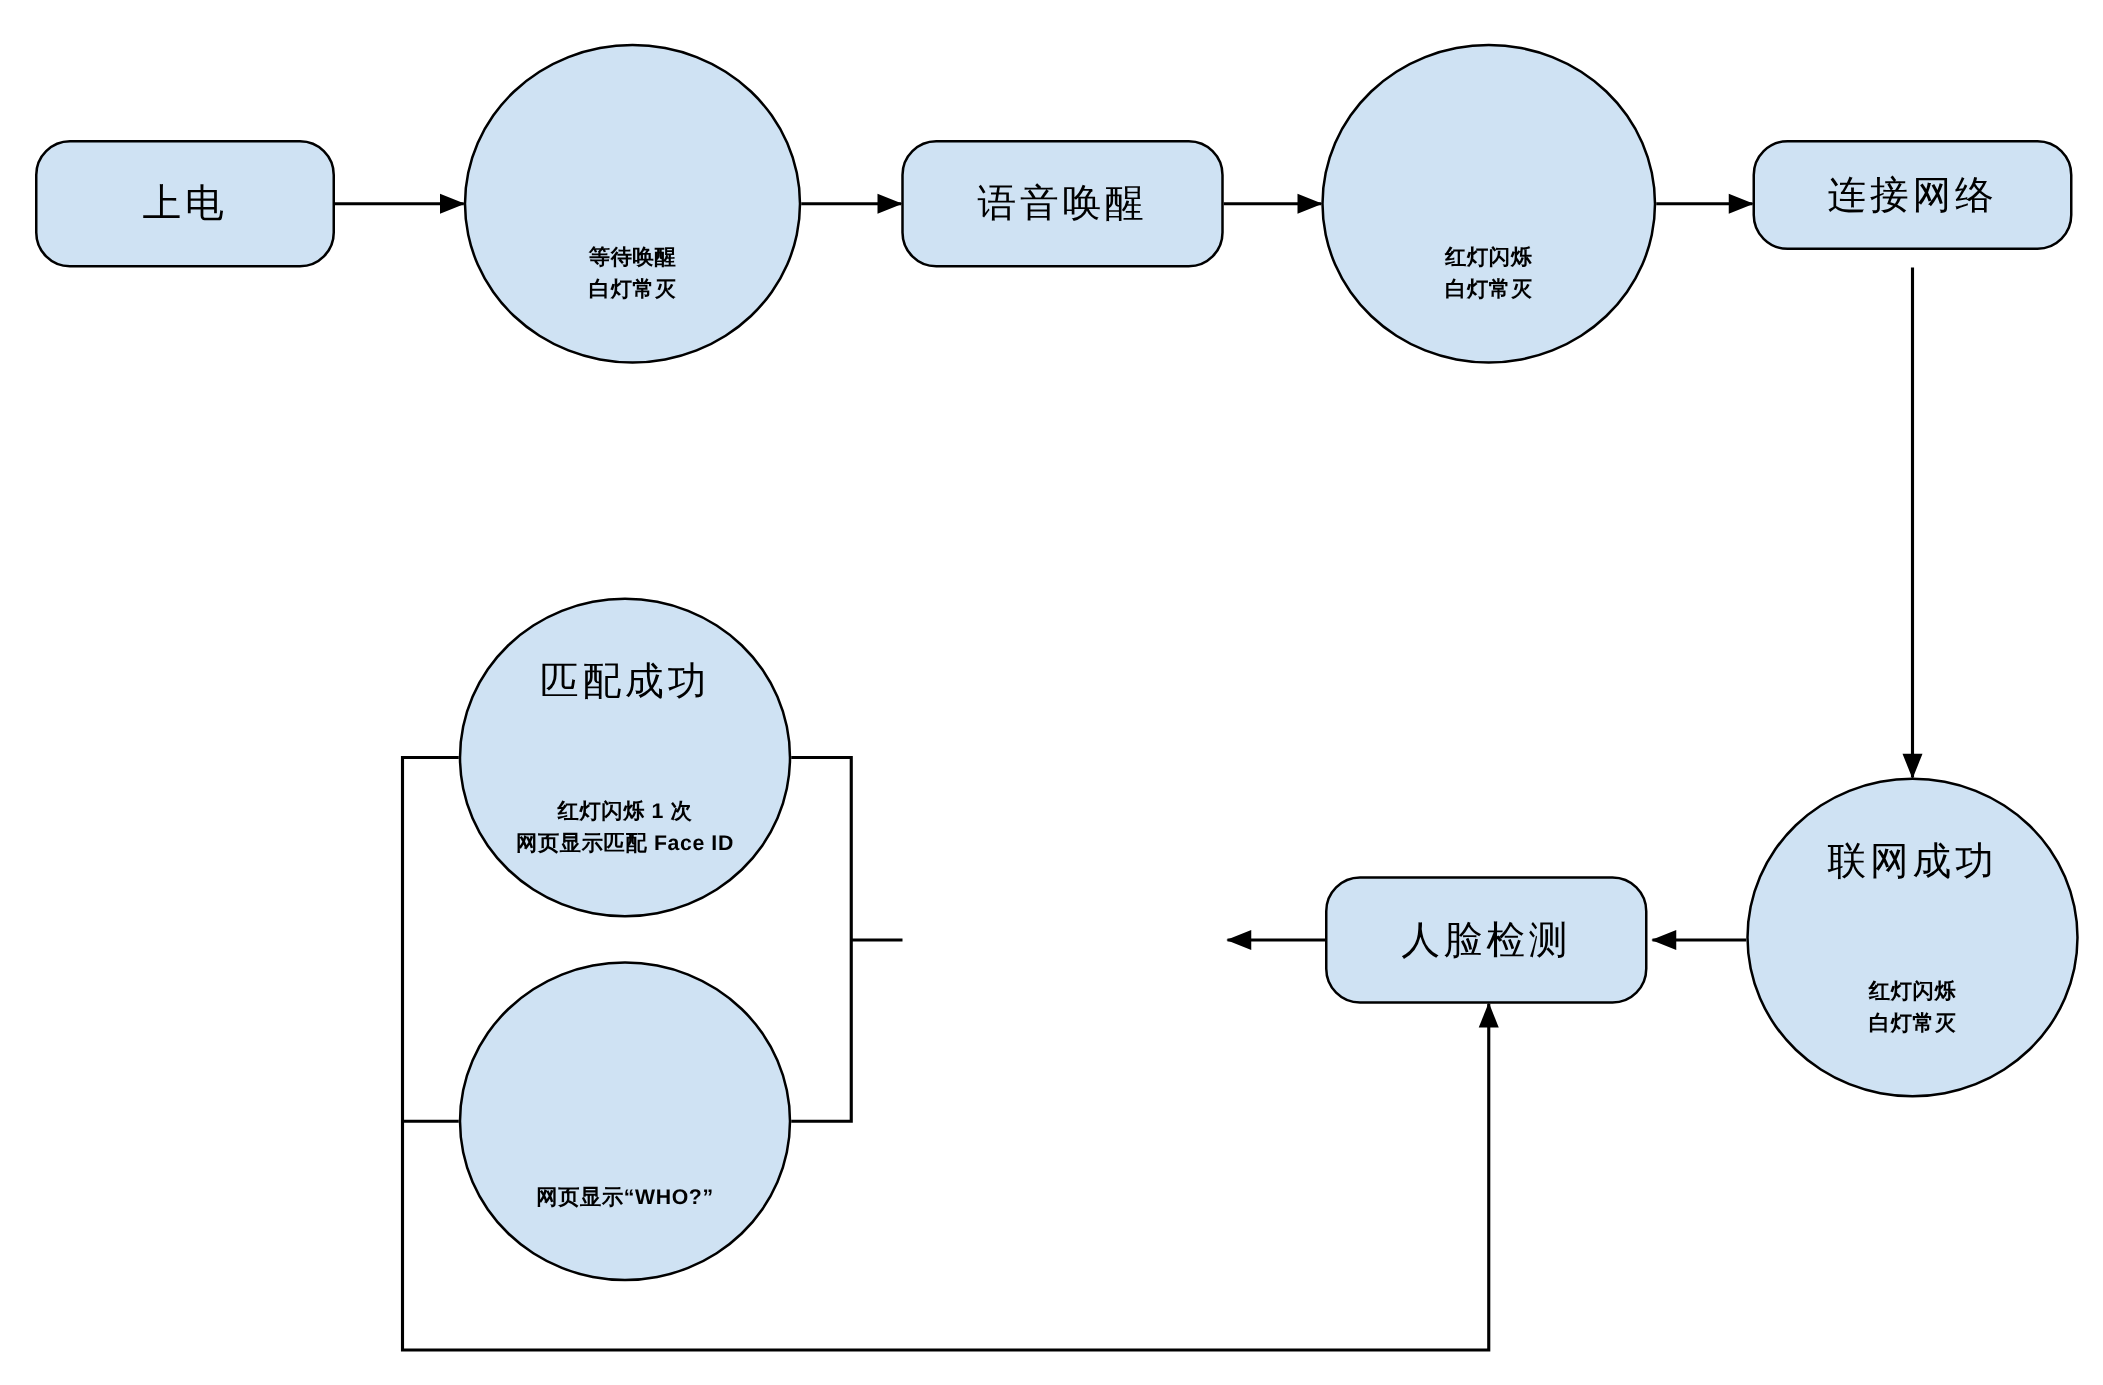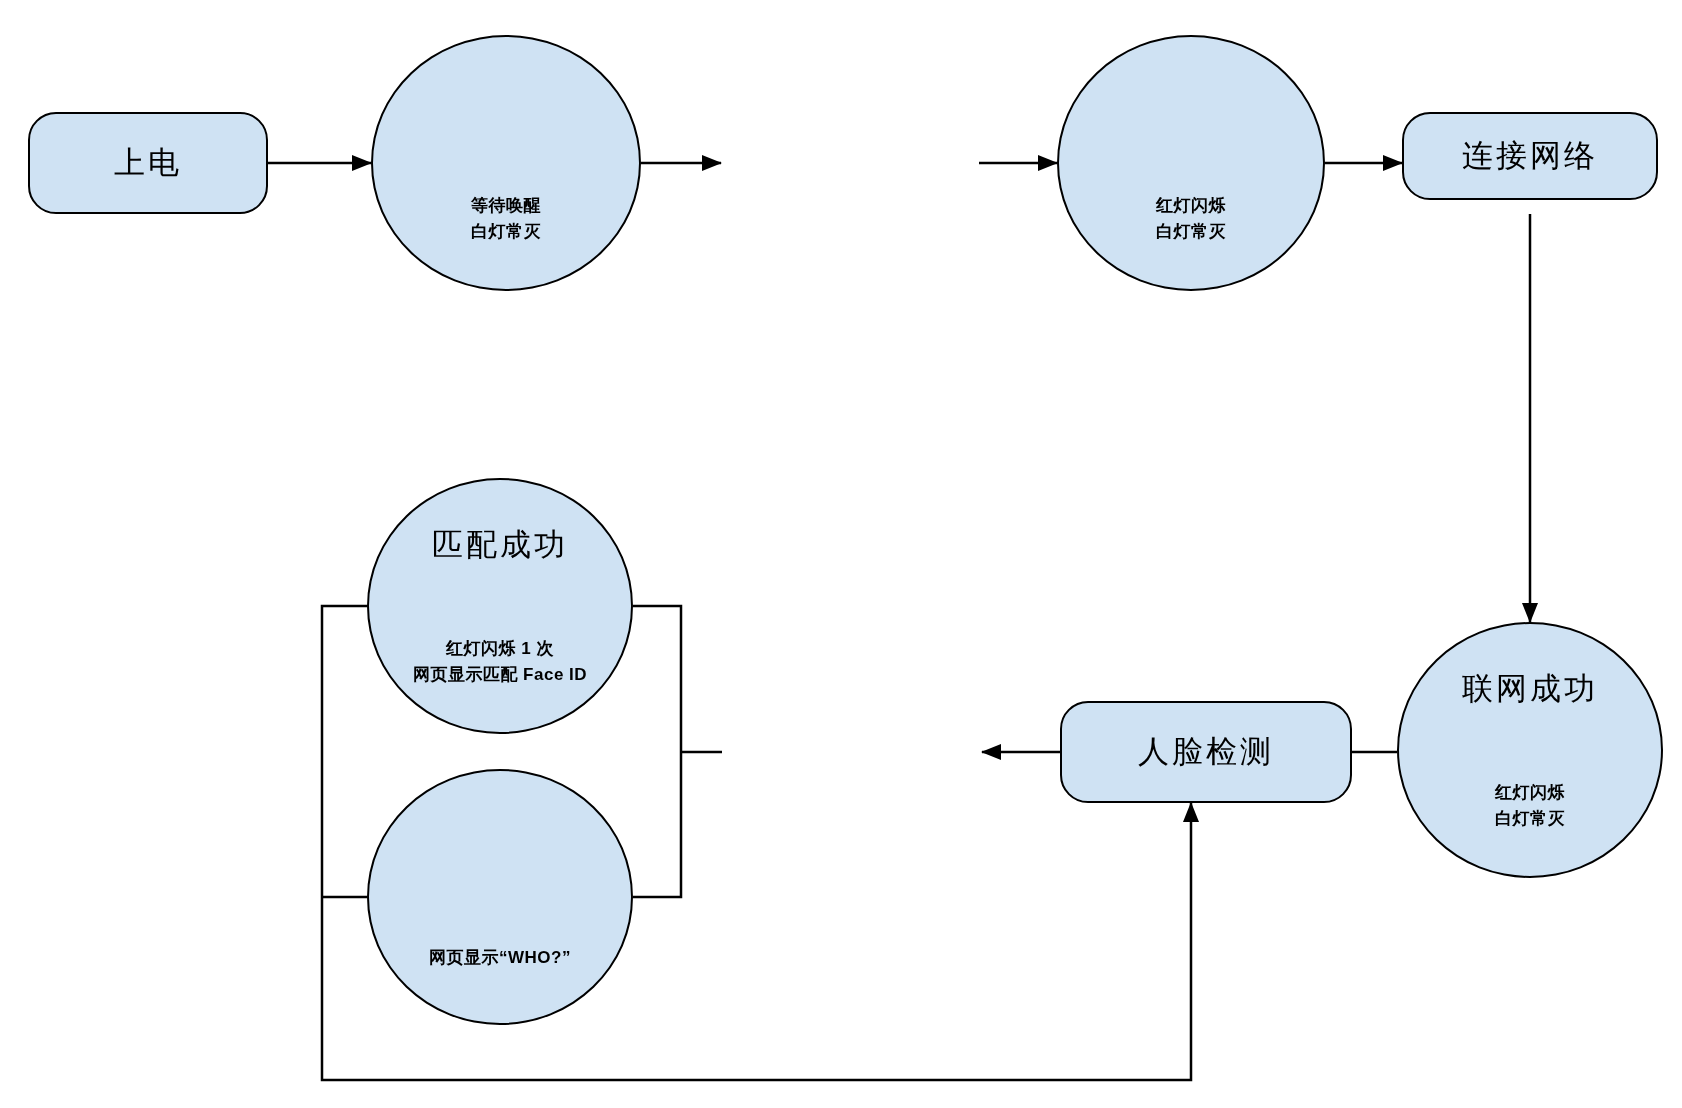--- a/index.html
+++ b/index.html
@@ -92,37 +92,40 @@
 
   <div class="node rect" style="left:28px; top:112px; width:240px; height:102px;">
     <div class="title">上电</div>
   </div>
 
   <div class="node ellipse" style="left:371px; top:35px; width:270px; height:256px;">
     <div class="sub">等待唤醒
 白灯常灭</div>
   </div>
 
+  <div class="node rect" style="left:721px; top:112px; width:258px; height:102px;">
+    <div class="title">语音唤醒</div>
+  </div>
 
   <div class="node ellipse" style="left:1057px; top:35px; width:268px; height:256px;">
     <div class="sub">红灯闪烁
 白灯常灭</div>
   </div>
 
   <div class="node rect" style="left:1402px; top:112px; width:256px; height:88px;">
     <div class="title">连接网络</div>
   </div>
 
   <div class="node ellipse" style="left:1397px; top:622px; width:266px; height:256px;">
     <div class="title">联网成功</div>
     <div class="sub">红灯闪烁
 白灯常灭</div>
   </div>
 
-  <div class="node rect" style="left:1060px; top:701px; width:292px; height:102px;">
+  <div class="node rect" style="left:1060px; top:701px; width:258px; height:102px;">
     <div class="title">人脸检测</div>
   </div>
 
 
   <div class="node ellipse" style="left:367px; top:478px; width:266px; height:256px;">
     <div class="title">匹配成功</div>
     <div class="sub">红灯闪烁 1 次
 网页显示匹配 Face ID</div>
   </div>
 

